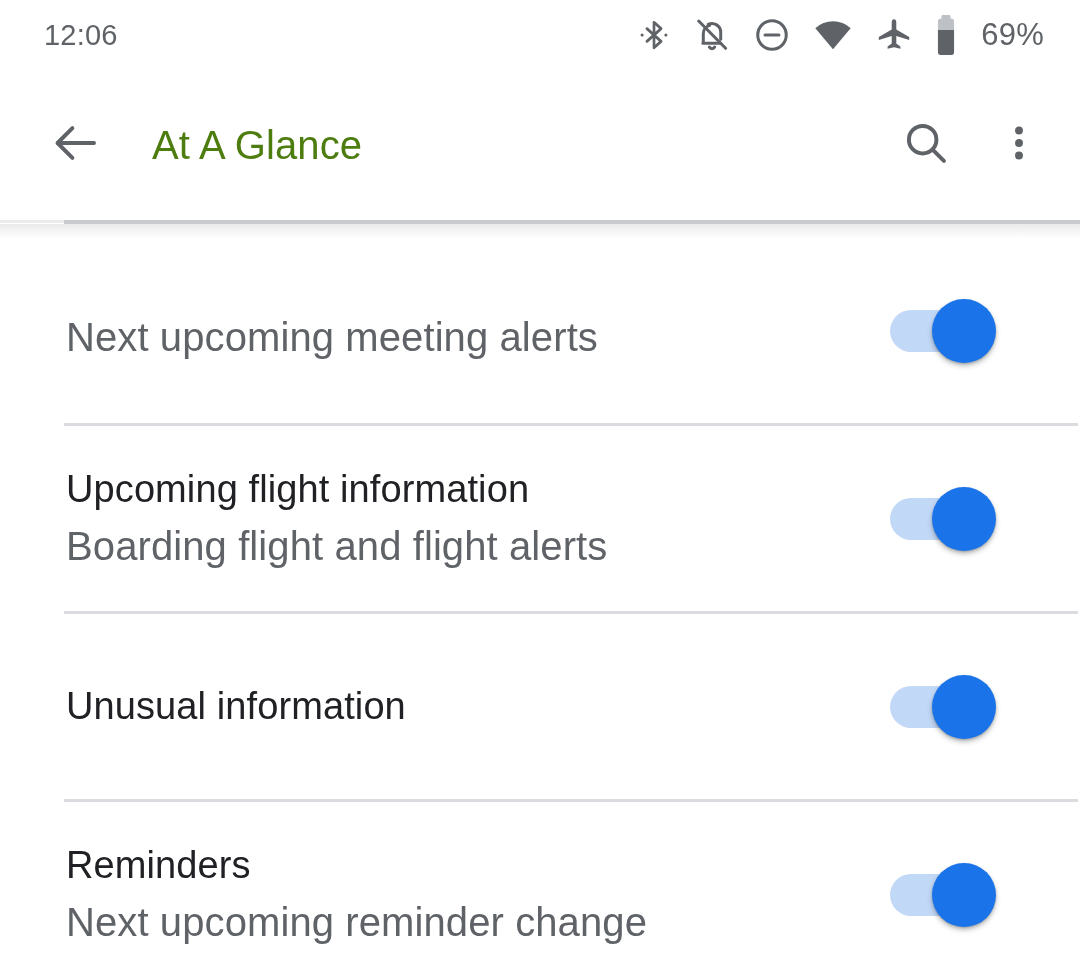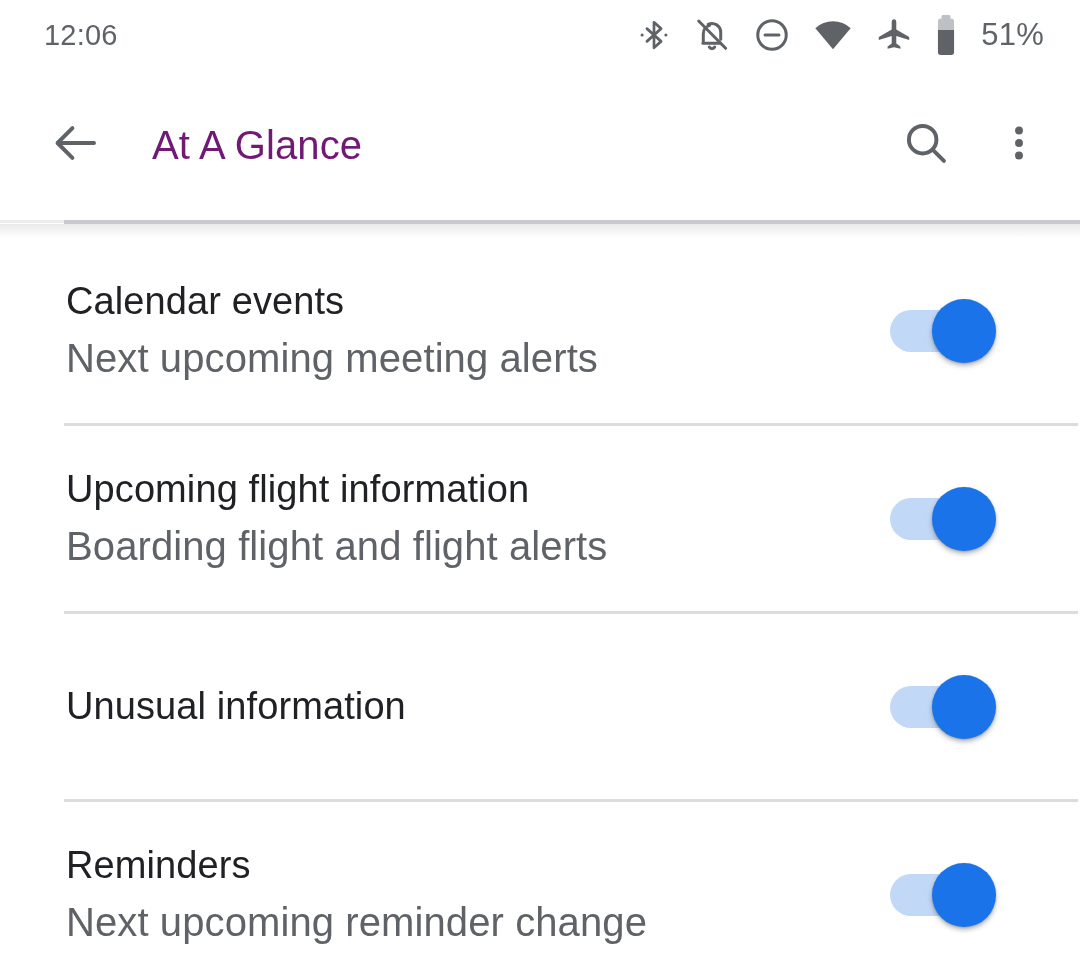--- a/index.html
+++ b/index.html
@@ -51,21 +51,21 @@
   .tb-back{
     width:96px; height:96px;
     margin-left:28px;
     display:flex; align-items:center; justify-content:center;
     border-radius:50%;
     cursor:pointer;
     flex:0 0 auto;
   }
   .tb-title{
     font-size:40px;
-    color:#701a75;
+    color:#4d7c0f;
     margin-left:28px;
     letter-spacing:0.1px;
     white-space:nowrap;
   }
   .tb-actions{
     margin-left:auto;
     display:flex;
     align-items:center;
     padding-right:16px;
   }
@@ -224,21 +224,21 @@
     </span>
 
     <span>
       <svg width="22" height="42" viewBox="0 0 12 24">
         <rect x="3.4" y="0.6" width="5.2" height="2.2" rx="0.8" fill="#bdc1c6"></rect>
         <rect x="1.4" y="2.6" width="9.2" height="20.8" rx="1.7" fill="#bdc1c6"></rect>
         <path d="M1.4 9.1 h9.2 v12.6 a1.7 1.7 0 0 1 -1.7 1.7 h-5.8 a1.7 1.7 0 0 1 -1.7 -1.7 z" fill="#5f6368"></path>
       </svg>
     </span>
 
-    <span class="battery-pct">51%</span>
+    <span class="battery-pct">69%</span>
   </div>
 </div>
 
 <div class="toolbar">
 
   <div class="tb-back">
     <span>
       <svg width="54" height="54" viewBox="0 0 24 24" fill="none" stroke="#5f6368" stroke-width="1.75" stroke-linecap="round" stroke-linejoin="round">
         <path d="M20 12H4"></path>
         <path d="M10.4 5.4 L3.8 12 L10.4 18.6"></path>
@@ -272,21 +272,20 @@
 <div class="toolbar-divider">
   <span class="seg-left"></span>
   <span class="seg-right"></span>
 </div>
 <div class="toolbar-shadow"></div>
 
 <div class="list">
 
   <div class="row">
     <div class="row-text">
-      <div class="row-title">Calendar events</div>
       <div class="row-summary">Next upcoming meeting alerts</div>
     </div>
     <div class="switch-wrap">
       <div class="switch">
         <div class="track"></div>
         <div class="thumb"></div>
       </div>
     </div>
   </div>
   <div class="row-divider">

